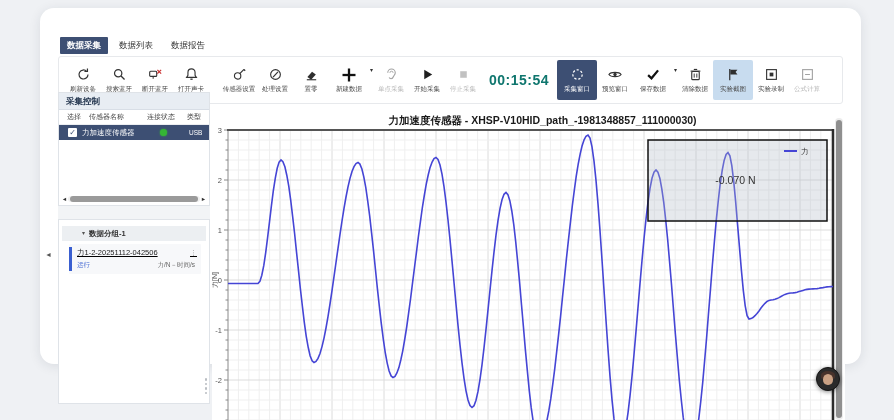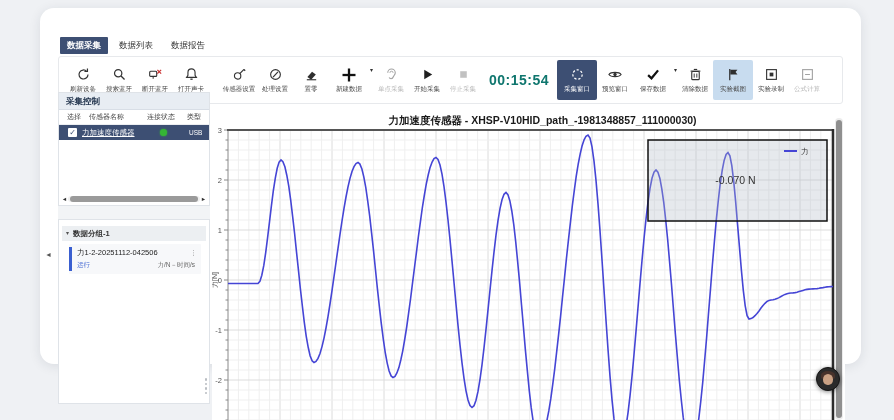--- a/index.html
+++ b/index.html
@@ -48,34 +48,34 @@
   .p1{top:0;height:114px;}
   .thead{display:flex;height:14px;align-items:center;font-size:7px;color:#444;border-bottom:1px solid #eceef1;}
   .thead span{white-space:nowrap;}
   .c-sel{width:22px;padding-left:8px;}
   .c-name{width:58px;}
   .c-stat{width:40px;}
   .c-type{flex:1;}
   .trow{display:flex;height:15px;align-items:center;background:var(--accent_navy);color:#fff;font-size:7.5px;}
   .cbx{width:9px;height:9px;background:#fff;border-radius:1px;margin-left:9px;margin-right:5px;
     color:var(--accent_navy);font-size:8px;line-height:9px;text-align:center;font-weight:bold;}
-  .trow .name{width:66px;white-space:nowrap;text-decoration:underline;}
+  .trow .name{width:66px;white-space:nowrap;}
   .dot{width:7px;height:7px;border-radius:50%;background:var(--status_green);margin-left:12px;box-shadow:0 0 2px var(--status_green);}
   .trow .type{margin-left:22px;font-size:6.5px;}
   .hscroll{position:absolute;left:2px;bottom:2px;width:146px;height:8px;display:flex;align-items:center;}
   .hscroll .arr{font-size:5.5px;color:#333;width:7px;text-align:center;}
   .hscroll .track{flex:1;height:6px;background:#f0f0f0;border-radius:3px;position:relative;}
   .hscroll .thumb{position:absolute;left:2px;top:0;height:6px;width:128px;background:#9a9a9a;border-radius:3px;}
   .p2{top:127px;height:185px;}
   .tree{margin:6px 3px 0 3px;height:15px;line-height:15px;background:#eceff2;font-size:7.5px;color:#333;
-    font-weight:bold;padding-left:4px;display:flex;align-items:flex-start;gap:4px;}
+    font-weight:bold;padding-left:20px;display:flex;align-items:flex-start;gap:4px;}
   .tree .tw{font-size:6px;color:#555;}
   .ditem{margin:3px 8px 0 10px;background:#f7f8fa;border-radius:1px;position:relative;padding:4px 4px 4px 8px;}
   .dbar{position:absolute;left:0;top:3px;bottom:3px;width:2.5px;background:var(--item_bar_blue);}
-  .drow1{display:flex;align-items:center;}
+  .drow1{display:flex;align-items:center;text-decoration:underline;}
   .dtitle{font-size:7.5px;color:#1d1d1d;white-space:nowrap;}
   .dmenu{margin-left:auto;font-size:7px;color:#888;}
   .drow2{display:flex;align-items:center;margin-top:3px;}
   .dstatus{font-size:6.5px;color:var(--running_text_blue);}
   .daxes{font-size:6.5px;color:#666;margin-left:auto;margin-right:2px;white-space:nowrap;}
   .vdots{position:absolute;right:2px;top:158px;display:flex;flex-direction:column;gap:2px;align-items:center;}
   .vdots i{width:2.5px;height:2.5px;border-radius:50%;background:#b9bdc2;}
   
   .caption{position:absolute;left:174px;top:98px;font-size:7.5px;color:#8a8a8a;white-space:nowrap;}
   .caption-line{position:absolute;left:216px;top:103px;width:572px;height:1px;background:#e7e7e7;}

